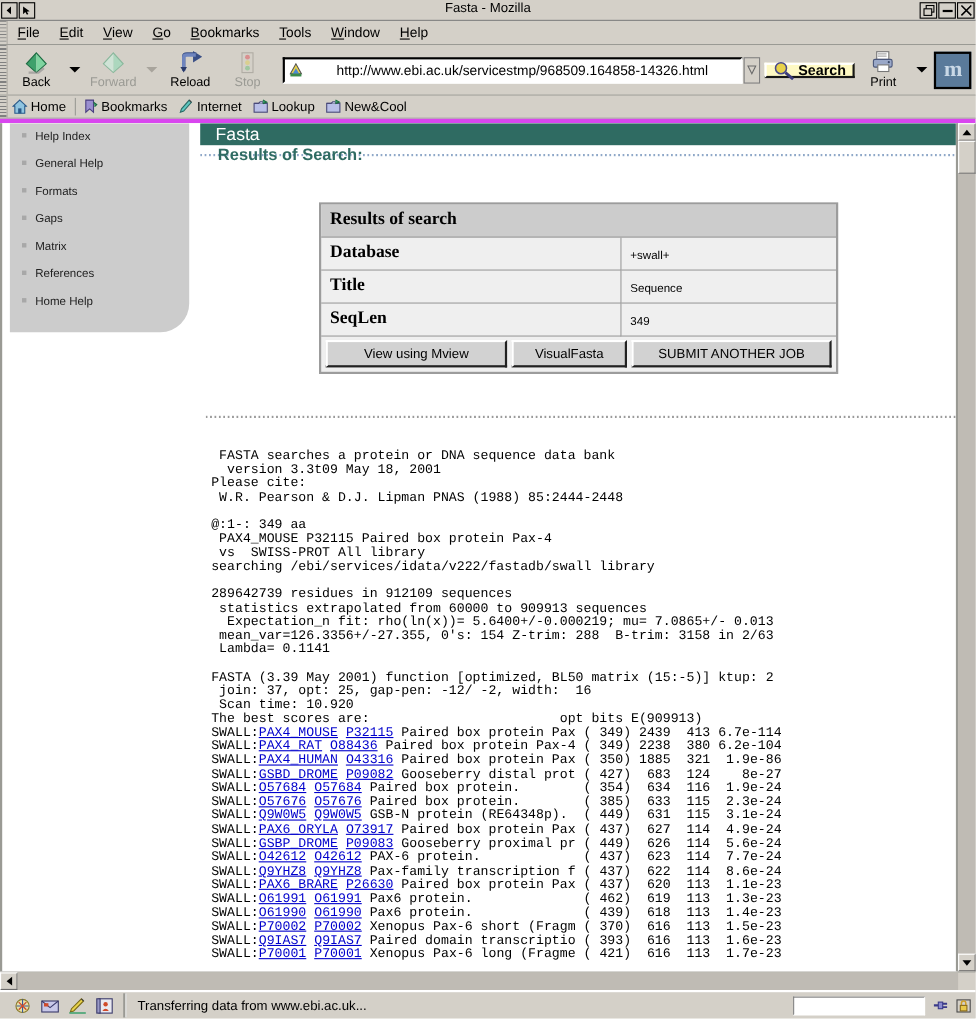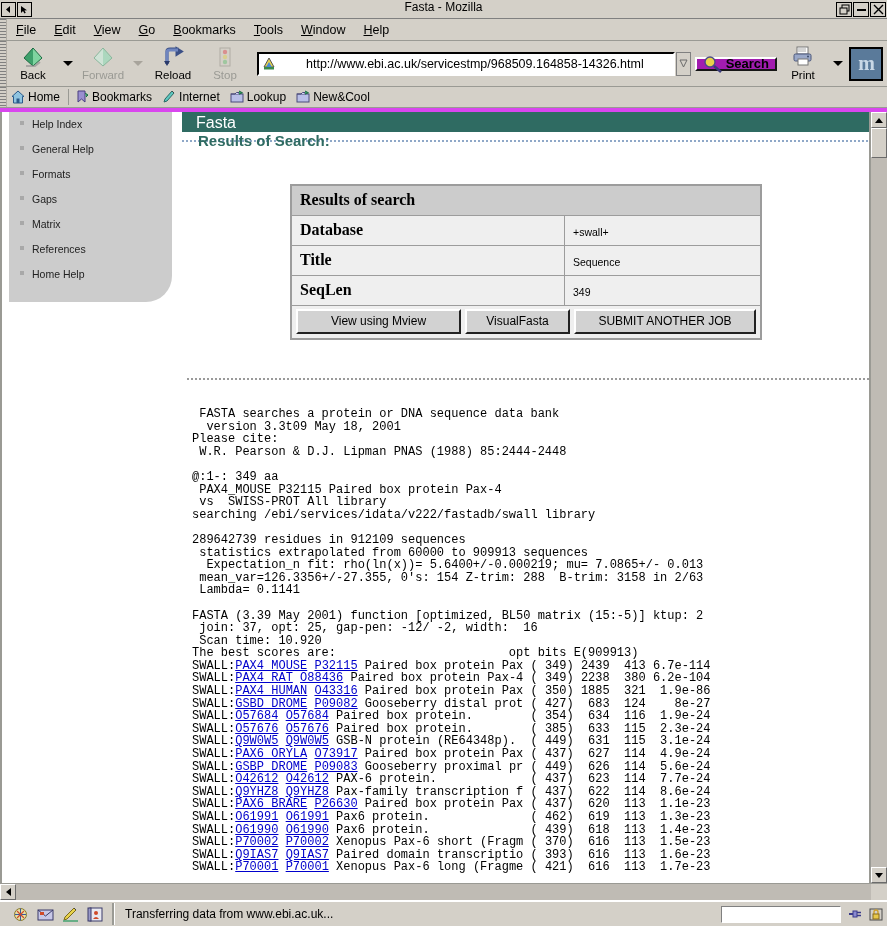--- a/index.html
+++ b/index.html
@@ -138,21 +138,21 @@
     display:flex;align-items:center;justify-content:center;
     box-sizing: border-box;
     font-size: 11px;
   }
   .searchbtn {
     display: flex; align-items: center; gap: 3px;
     height: 14px; padding: 0 6px;
     border: 2px outset #e8e4dc;
     border-top-color:#ffffff;border-left-color:#ffffff;
     border-right-color:#6b6b6b;border-bottom-color:#6b6b6b;
-    background: #a21caf;
+    background: #fef9c3;
     font-size: 13px; font-weight: bold;
     box-sizing: border-box;
   }
   .mozlogo {
     width: 34px; height: 34px;
     background: #5a7a9a;
     border: 2px solid #000;
     margin: 0 4px 0 2px;
     display:flex;align-items:center;justify-content:center;
     box-sizing: border-box;

